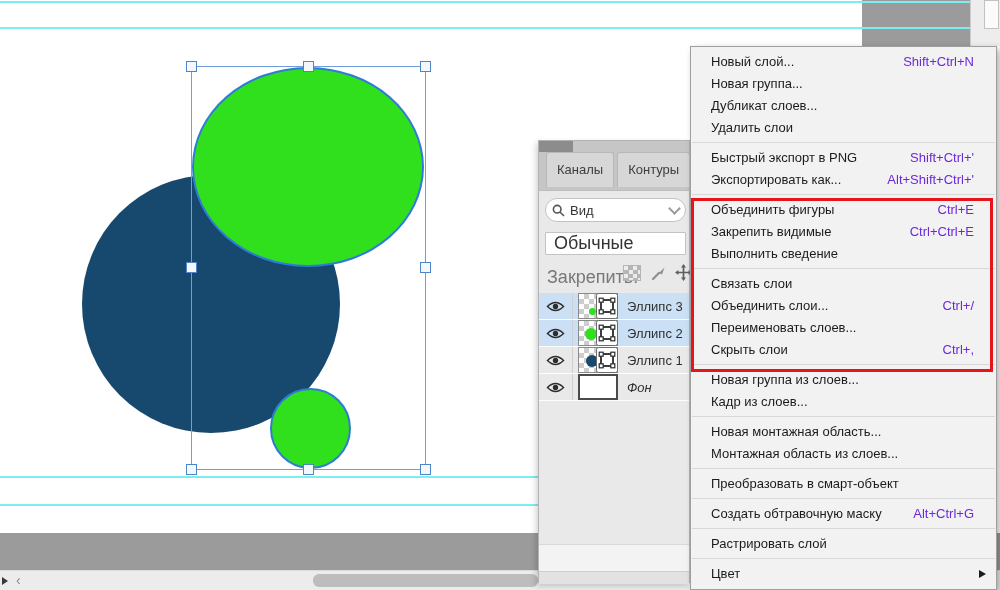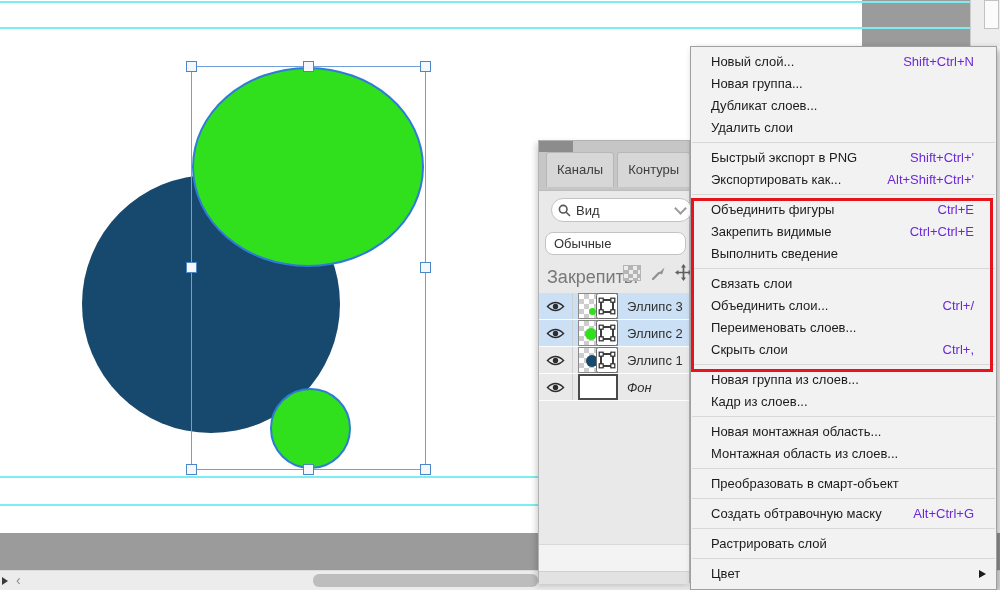--- a/index.html
+++ b/index.html
@@ -33,25 +33,25 @@
   .hthumb{position:absolute;left:313px;top:3px;width:225px;height:13px;background:#bdbdbd;border-radius:6px;}
   .hs-play{position:absolute;left:2px;top:6px;width:0;height:0;border-left:6px solid #3a3a3a;border-top:4px solid transparent;border-bottom:4px solid transparent;}
   .hs-chev{position:absolute;left:16px;top:0px;color:#8b8b8b;font-size:14px;line-height:18px;}
 
   
   .layers-panel{position:absolute;left:538px;top:140px;width:152px;height:443px;background:#e9e9e9;border:1px solid #b3b3b3;box-sizing:border-box;z-index:10;box-shadow:-2px 3px 6px rgba(0,0,0,.18);}
   .panel-top-strip{position:absolute;left:0;top:0;width:100%;height:11px;background:linear-gradient(to right,#8c8c8c 0,#8c8c8c 34px,#c6c6c6 34px);}
   .tab-bar{position:absolute;left:0;top:11px;width:100%;height:39px;background:#c6c6c6;border-bottom:1px solid #bdbdbd;display:flex;align-items:flex-start;padding-left:7px;box-sizing:border-box;}
   .tab{height:34px;line-height:33px;background:#d7d7d7;border:1px solid #b7b7b7;border-bottom:none;padding:0 10px;font-size:13px;color:#3e3e3e;margin-right:3px;border-radius:3px 3px 0 0;}
   .filter-row{position:absolute;left:0;top:50px;width:100%;height:40px;}
-  .search-box{position:absolute;left:12px;top:7px;width:141px;height:24px;background:#fff;border:1px solid #c3c3c3;border-radius:12px;box-sizing:border-box;display:flex;align-items:center;padding:0 6px;font-size:13px;color:#333;}
+  .search-box{position:absolute;left:6px;top:7px;width:141px;height:24px;background:#fff;border:1px solid #c3c3c3;border-radius:12px;box-sizing:border-box;display:flex;align-items:center;padding:0 6px;font-size:13px;color:#333;}
   .search-box .lbl{margin-left:5px;}
   .chev{width:7px;height:7px;border-right:2px solid #9a9a9a;border-bottom:2px solid #9a9a9a;transform:rotate(45deg);margin-left:auto;margin-top:-4px;}
   .blend-row{position:absolute;left:0;top:90px;width:100%;height:30px;}
-  .blend-box{position:absolute;left:6px;top:1px;width:141px;height:23px;background:#fff;border:1px solid #c3c3c3;border-radius:8px;box-sizing:border-box;font-size:13px;color:#333;line-height:21px;padding-left:8px;}
+  .blend-box{position:absolute;left:6px;top:1px;width:141px;height:23px;background:#fff;border:1px solid #c3c3c3;border-radius:1px;box-sizing:border-box;font-size:18px;color:#333;line-height:21px;padding-left:8px;}
   .lock-row{position:absolute;left:0;top:116px;width:100%;height:36px;}
   .lock-label{position:absolute;left:8px;top:10px;font-size:18px;color:#787878;}
   .lock-checker{position:absolute;left:84px;top:8px;width:18px;height:16px;background:repeating-conic-gradient(#b5b5b5 0% 25%,#ececec 0% 50%) 0 0/9px 8px;border:1px solid #b5b5b5;box-sizing:border-box;}
   .lock-brush{position:absolute;left:112px;top:8px;}
   .lock-move{position:absolute;left:136px;top:7px;}
 
   .rows{position:absolute;left:0;top:152px;width:100%;}
   .layer-row{height:27px;display:flex;align-items:center;border-bottom:1px solid rgba(255,255,255,.9);box-sizing:border-box;}
   .layer-row.sel{background:#cce0f5;}
   .eye-cell{width:34px;height:100%;display:flex;align-items:center;justify-content:center;border-right:1px solid #d0d0d0;box-sizing:border-box;flex:none;}

